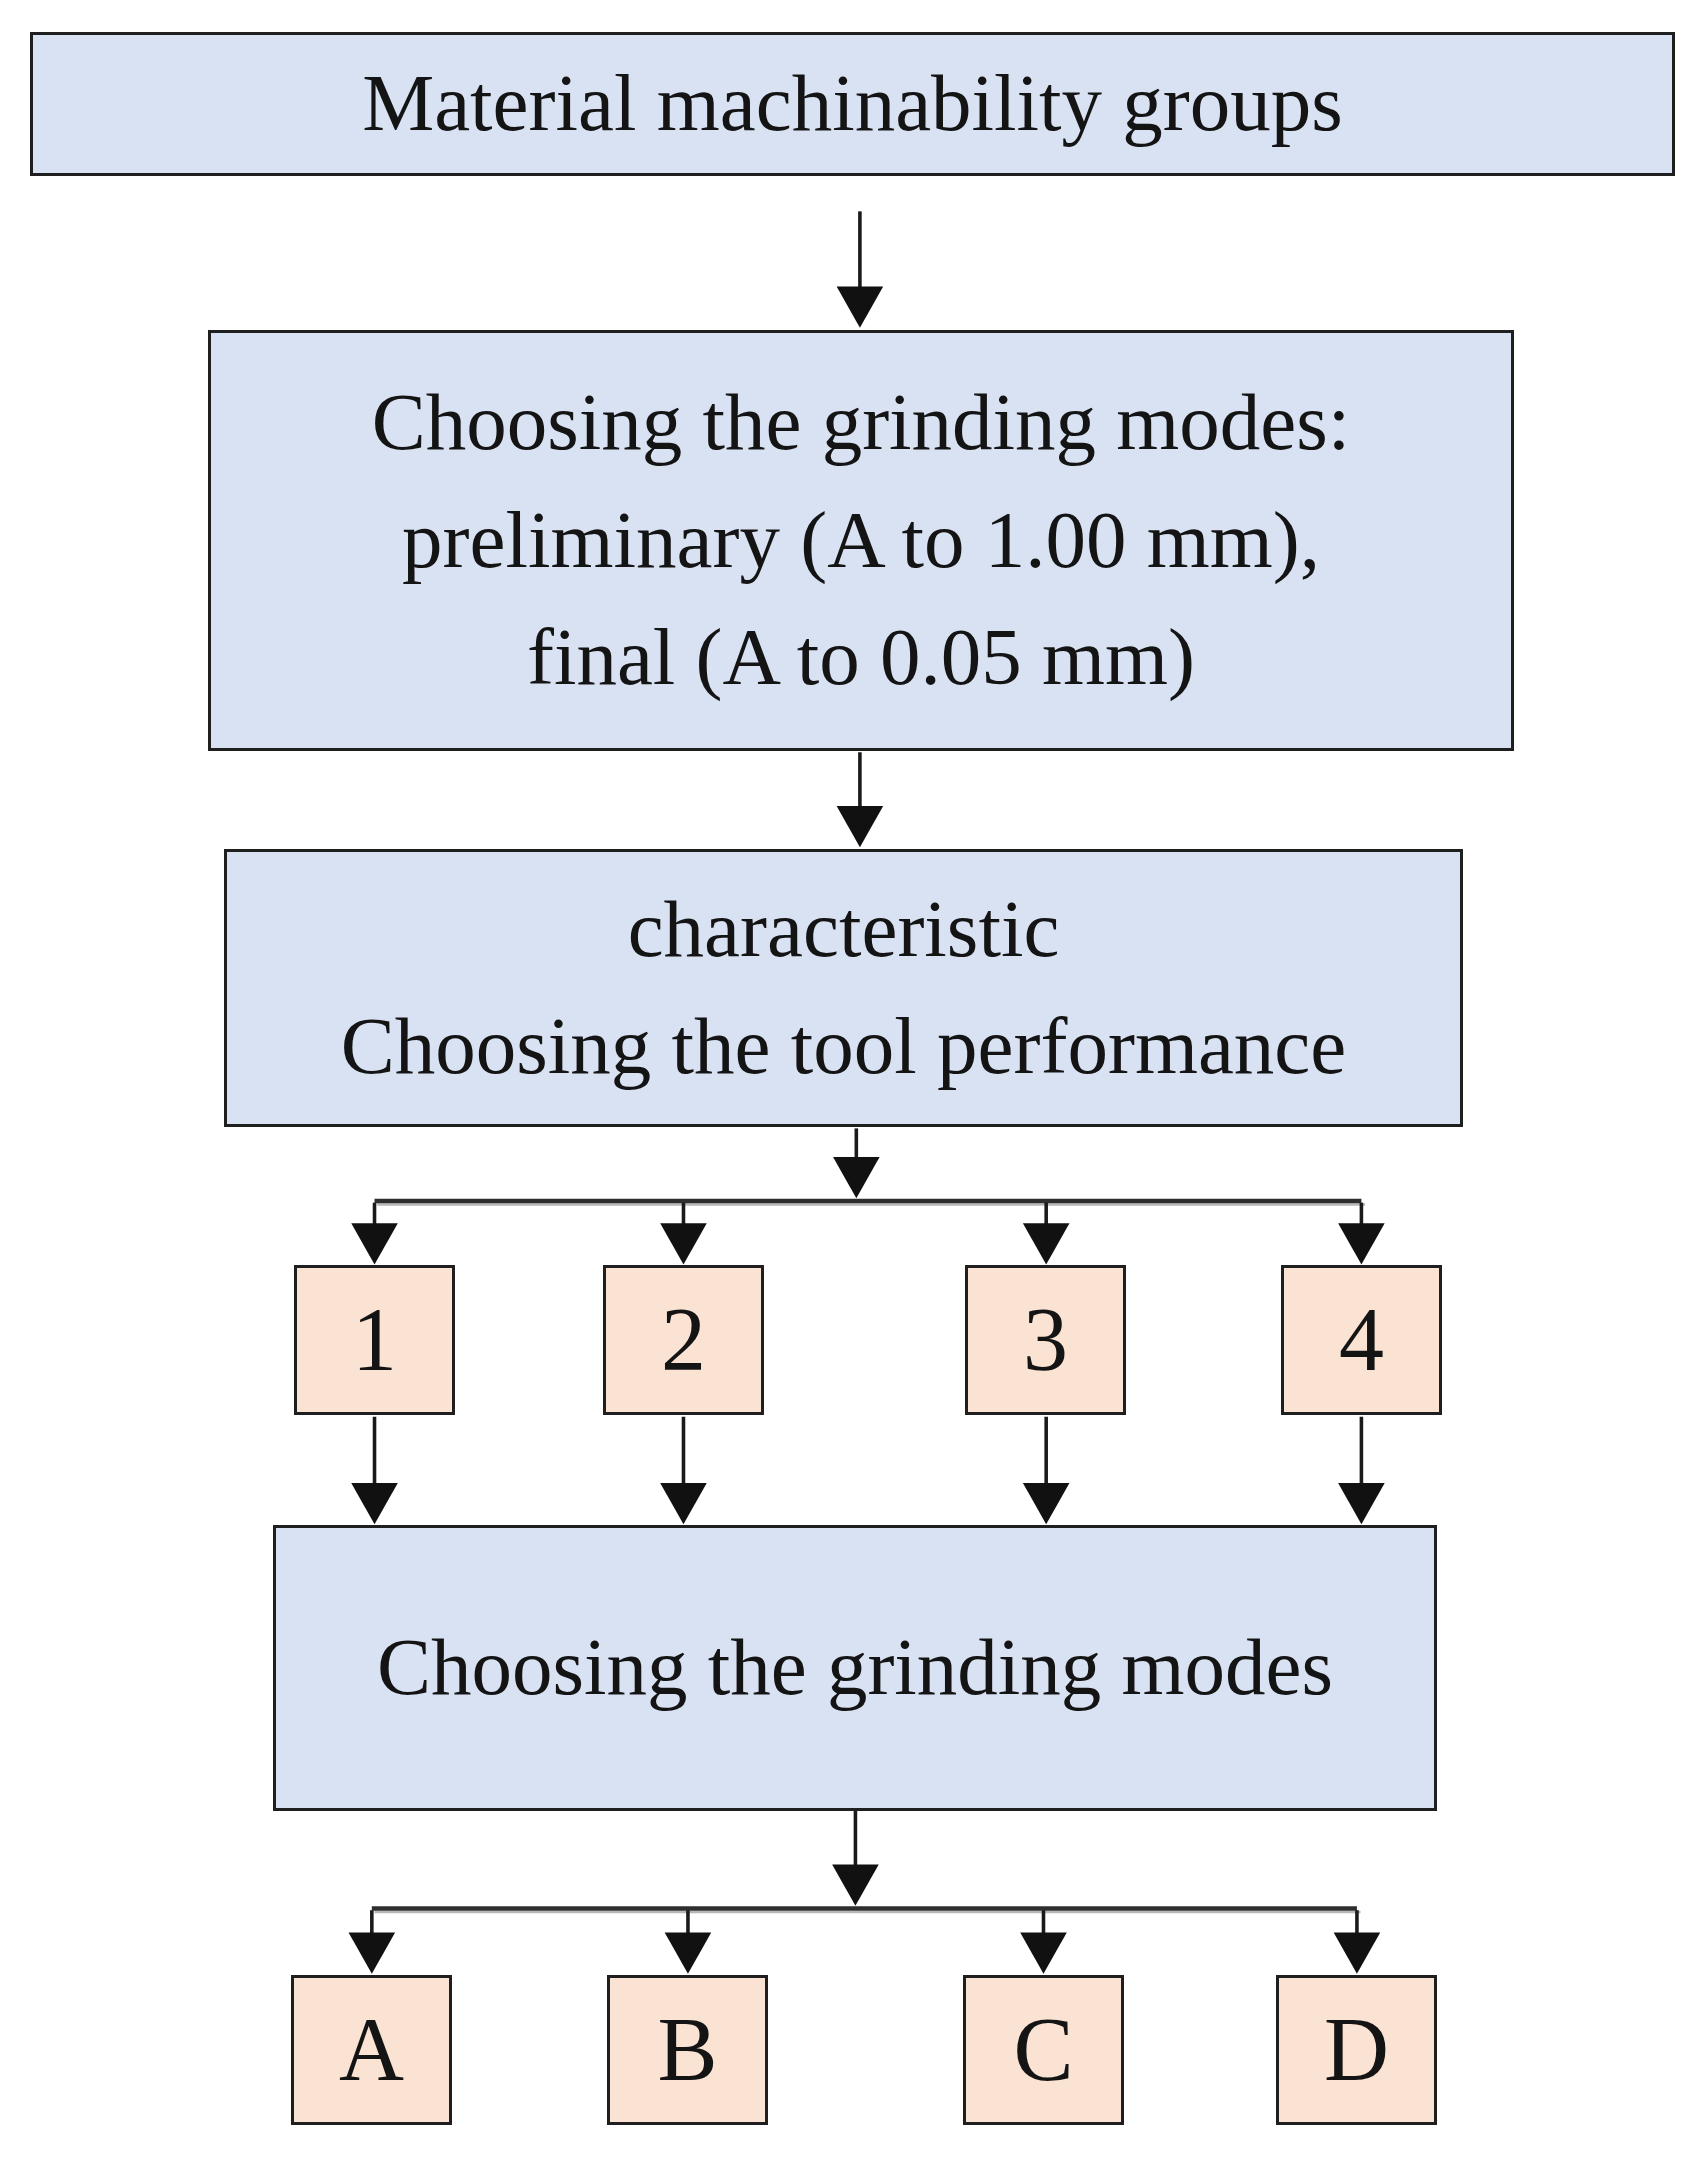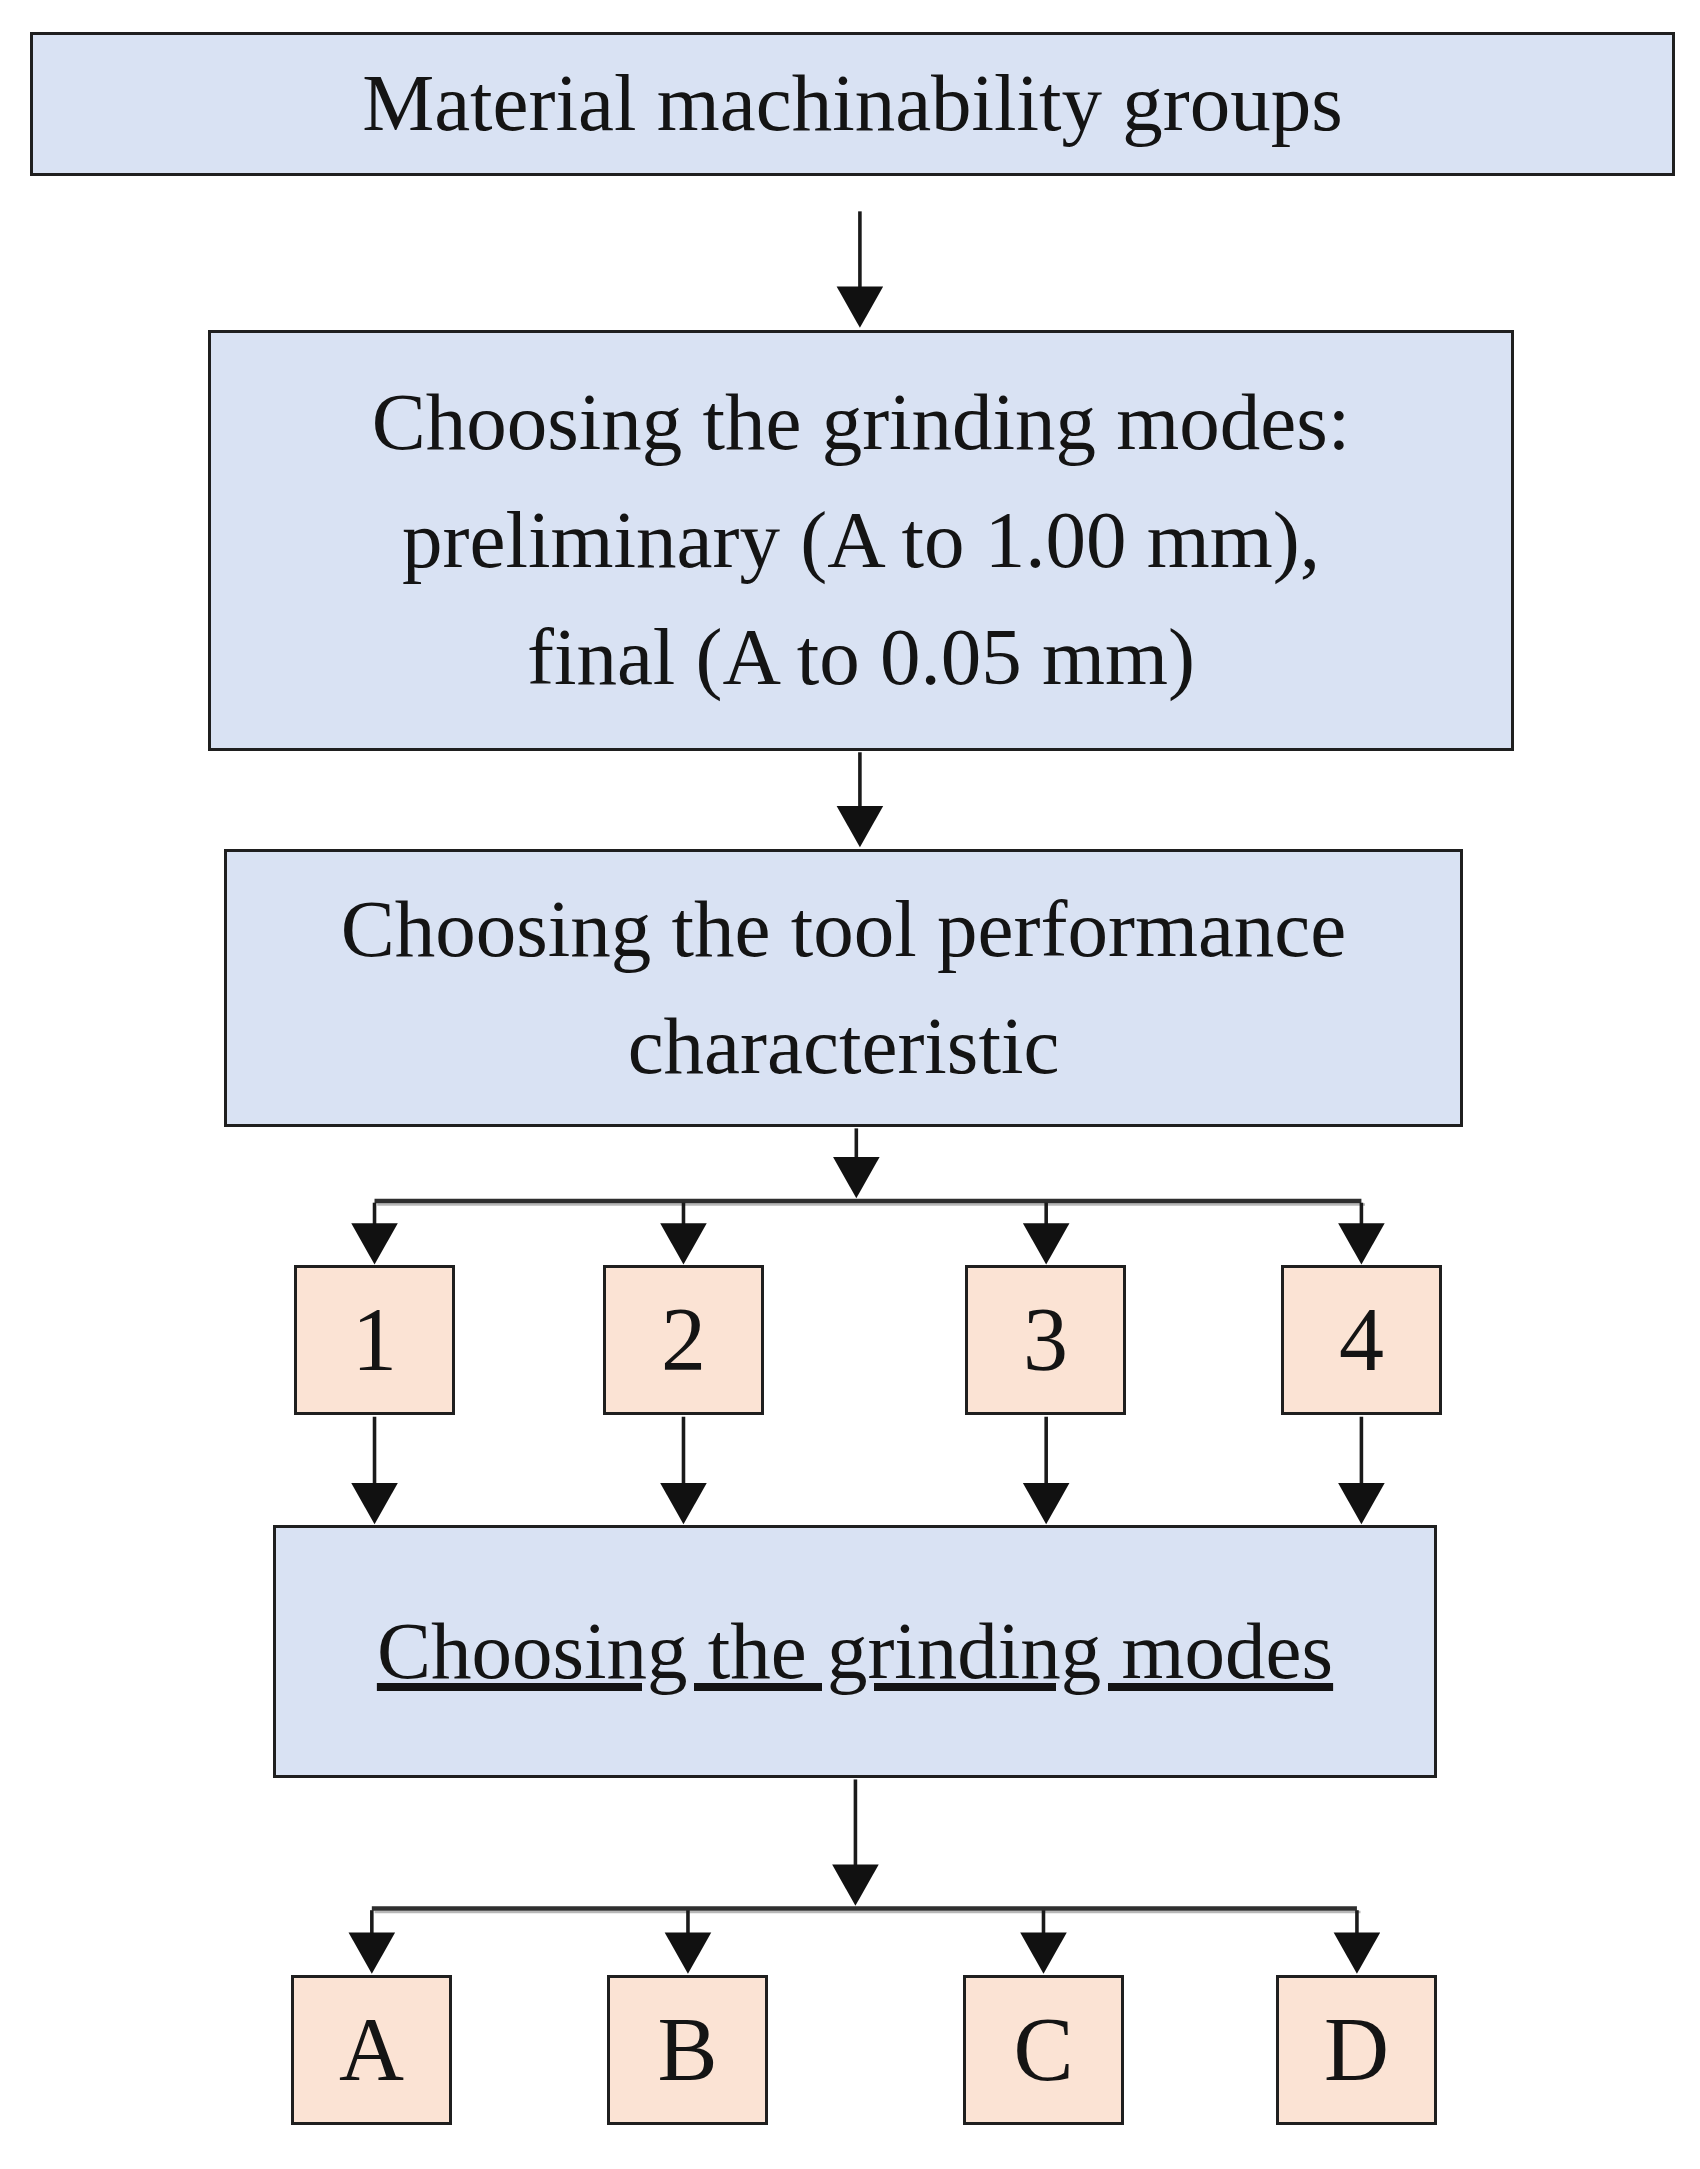--- a/index.html
+++ b/index.html
@@ -141,38 +141,38 @@
     <div class="t-line">Material machinability groups</div>
   </div>
 
   <div class="node process" style="left:208px; top:330px; width:1306px; height:421px;">
     <div class="t-line">Choosing the grinding modes:</div>
     <div class="t-line">preliminary (A to 1.00 mm),</div>
     <div class="t-line">final (A to 0.05 mm)</div>
   </div>
 
   <div class="node process" style="left:224px; top:849px; width:1239px; height:278px;">
+    <div class="t-line">characteristic</div>
     <div class="t-line">Choosing the tool performance</div>
-    <div class="t-line">characteristic</div>
   </div>
 
   <div class="node option" style="left:294px; top:1265px; width:161px; height:150px;">
     <div class="t-line">1</div>
   </div>
   <div class="node option" style="left:603px; top:1265px; width:161px; height:150px;">
     <div class="t-line">2</div>
   </div>
   <div class="node option" style="left:965px; top:1265px; width:161px; height:150px;">
     <div class="t-line">3</div>
   </div>
   <div class="node option" style="left:1281px; top:1265px; width:161px; height:150px;">
     <div class="t-line">4</div>
   </div>
 
-  <div class="node process" style="left:273px; top:1525px; width:1164px; height:253px;text-decoration:underline;">
+  <div class="node process" style="left:273px; top:1525px; width:1164px; height:286px;">
     <div class="t-line">Choosing the grinding modes</div>
   </div>
 
   <div class="node option" style="left:291px; top:1975px; width:161px; height:150px;">
     <div class="t-line">A</div>
   </div>
   <div class="node option" style="left:607px; top:1975px; width:161px; height:150px;">
     <div class="t-line">B</div>
   </div>
   <div class="node option" style="left:963px; top:1975px; width:161px; height:150px;">

